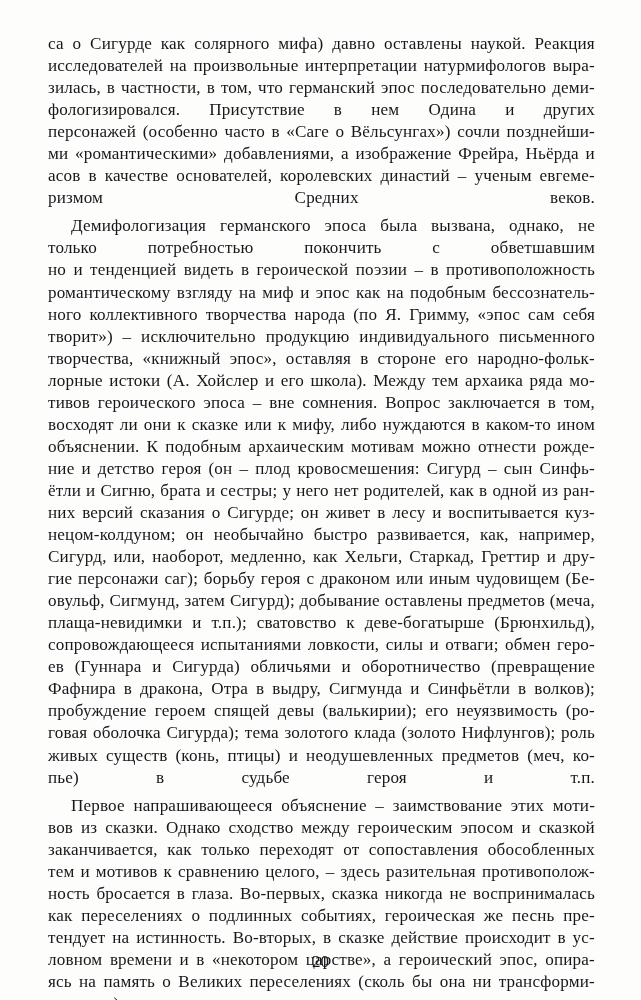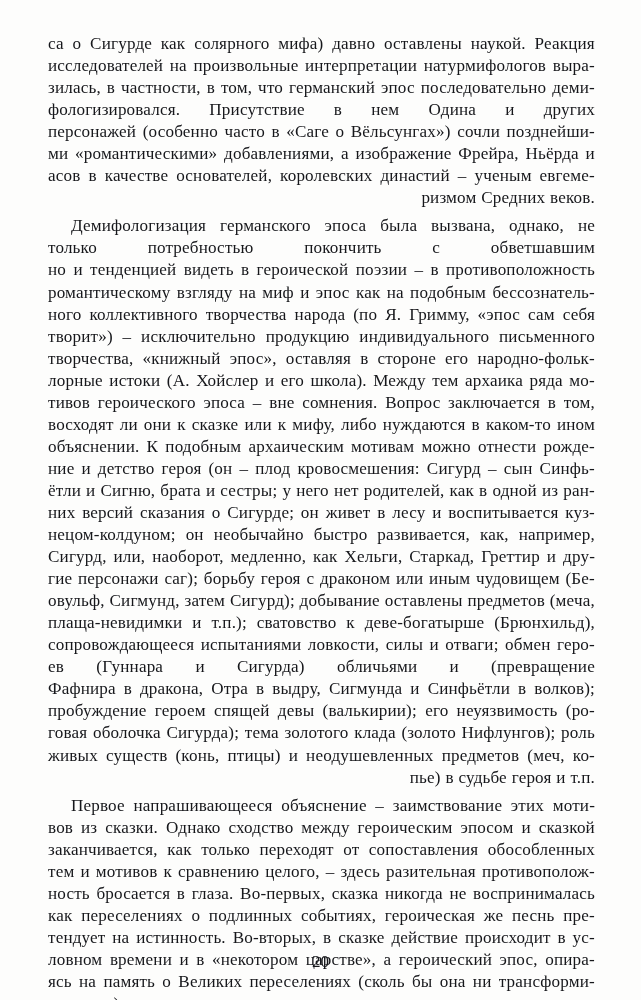--- a/index.html
+++ b/index.html
@@ -42,21 +42,21 @@
     letter-spacing: 0.01em;
     white-space: pre;
     color: #16171b;
   }
   
   .line.just {
     justify-content: space-between;
   }
   
   .line.last {
-    justify-content: flex-end;
+    justify-content: space-between;
   }
   .line.last .w + .w {
     margin-left: 0.28em;
   }
   .line .w {
     display: inline-block;
   }
   
   .line.indent {
     padding-left: 23px;
@@ -101,21 +101,21 @@
       <div class="line just"><span class="w">объяснении.</span><span class="w">К</span><span class="w">подобным</span><span class="w">архаическим</span><span class="w">мотивам</span><span class="w">можно</span><span class="w">отнести</span><span class="w">рожде-</span></div>
       <div class="line just"><span class="w">ние</span><span class="w">и</span><span class="w">детство</span><span class="w">героя</span><span class="w">(он</span><span class="w">–</span><span class="w">плод</span><span class="w">кровосмешения:</span><span class="w">Сигурд</span><span class="w">–</span><span class="w">сын</span><span class="w">Синфь-</span></div>
       <div class="line just"><span class="w">ётли</span><span class="w">и</span><span class="w">Сигню,</span><span class="w">брата</span><span class="w">и</span><span class="w">сестры;</span><span class="w">у</span><span class="w">него</span><span class="w">нет</span><span class="w">родителей,</span><span class="w">как</span><span class="w">в</span><span class="w">одной</span><span class="w">из</span><span class="w">ран-</span></div>
       <div class="line just"><span class="w">них</span><span class="w">версий</span><span class="w">сказания</span><span class="w">о</span><span class="w">Сигурде;</span><span class="w">он</span><span class="w">живет</span><span class="w">в</span><span class="w">лесу</span><span class="w">и</span><span class="w">воспитывается</span><span class="w">куз-</span></div>
       <div class="line just"><span class="w">нецом-колдуном;</span><span class="w">он</span><span class="w">необычайно</span><span class="w">быстро</span><span class="w">развивается,</span><span class="w">как,</span><span class="w">например,</span></div>
       <div class="line just"><span class="w">Сигурд,</span><span class="w">или,</span><span class="w">наоборот,</span><span class="w">медленно,</span><span class="w">как</span><span class="w">Хельги,</span><span class="w">Старкад,</span><span class="w">Греттир</span><span class="w">и</span><span class="w">дру-</span></div>
       <div class="line just"><span class="w">гие</span><span class="w">персонажи</span><span class="w">саг);</span><span class="w">борьбу</span><span class="w">героя</span><span class="w">с</span><span class="w">драконом</span><span class="w">или</span><span class="w">иным</span><span class="w">чудовищем</span><span class="w">(Бе-</span></div>
       <div class="line just"><span class="w">овульф,</span><span class="w">Сигмунд,</span><span class="w">затем</span><span class="w">Сигурд);</span><span class="w">добывание</span><span class="w">оставлены</span><span class="w">предметов</span><span class="w">(меча,</span></div>
       <div class="line just"><span class="w">плаща-невидимки</span><span class="w">и</span><span class="w">т.п.);</span><span class="w">сватовство</span><span class="w">к</span><span class="w">деве-богатырше</span><span class="w">(Брюнхильд),</span></div>
       <div class="line just"><span class="w">сопровождающееся</span><span class="w">испытаниями</span><span class="w">ловкости,</span><span class="w">силы</span><span class="w">и</span><span class="w">отваги;</span><span class="w">обмен</span><span class="w">геро-</span></div>
-      <div class="line just"><span class="w">ев</span><span class="w">(Гуннара</span><span class="w">и</span><span class="w">Сигурда)</span><span class="w">обличьями</span><span class="w">и</span><span class="w">(превращение</span></div>
+      <div class="line just"><span class="w">ев</span><span class="w">(Гуннара</span><span class="w">и</span><span class="w">Сигурда)</span><span class="w">обличьями</span><span class="w">и</span><span class="w">оборотничество</span><span class="w">(превращение</span></div>
       <div class="line just"><span class="w">Фафнира</span><span class="w">в</span><span class="w">дракона,</span><span class="w">Отра</span><span class="w">в</span><span class="w">выдру,</span><span class="w">Сигмунда</span><span class="w">и</span><span class="w">Синфьётли</span><span class="w">в</span><span class="w">волков);</span></div>
       <div class="line just"><span class="w">пробуждение</span><span class="w">героем</span><span class="w">спящей</span><span class="w">девы</span><span class="w">(валькирии);</span><span class="w">его</span><span class="w">неуязвимость</span><span class="w">(ро-</span></div>
       <div class="line just"><span class="w">говая</span><span class="w">оболочка</span><span class="w">Сигурда);</span><span class="w">тема</span><span class="w">золотого</span><span class="w">клада</span><span class="w">(золото</span><span class="w">Нифлунгов);</span><span class="w">роль</span></div>
       <div class="line just"><span class="w">живых</span><span class="w">существ</span><span class="w">(конь,</span><span class="w">птицы)</span><span class="w">и</span><span class="w">неодушевленных</span><span class="w">предметов</span><span class="w">(меч,</span><span class="w">ко-</span></div>
       <div class="line last"><span class="w">пье)</span><span class="w">в</span><span class="w">судьбе</span><span class="w">героя</span><span class="w">и</span><span class="w">т.п.</span></div>
       <div class="line just indent"><span class="w">Первое</span><span class="w">напрашивающееся</span><span class="w">объяснение</span><span class="w">–</span><span class="w">заимствование</span><span class="w">этих</span><span class="w">моти-</span></div>
       <div class="line just"><span class="w">вов</span><span class="w">из</span><span class="w">сказки.</span><span class="w">Однако</span><span class="w">сходство</span><span class="w">между</span><span class="w">героическим</span><span class="w">эпосом</span><span class="w">и</span><span class="w">сказкой</span></div>
       <div class="line just"><span class="w">заканчивается,</span><span class="w">как</span><span class="w">только</span><span class="w">переходят</span><span class="w">от</span><span class="w">сопоставления</span><span class="w">обособленных</span></div>
       <div class="line just"><span class="w">тем</span><span class="w">и</span><span class="w">мотивов</span><span class="w">к</span><span class="w">сравнению</span><span class="w">целого,</span><span class="w">–</span><span class="w">здесь</span><span class="w">разительная</span><span class="w">противополож-</span></div>
       <div class="line just"><span class="w">ность</span><span class="w">бросается</span><span class="w">в</span><span class="w">глаза.</span><span class="w">Во-первых,</span><span class="w">сказка</span><span class="w">никогда</span><span class="w">не</span><span class="w">воспринималась</span></div>

